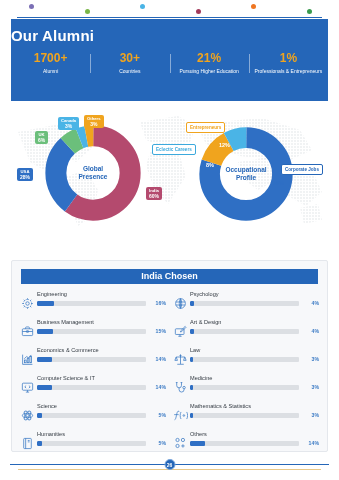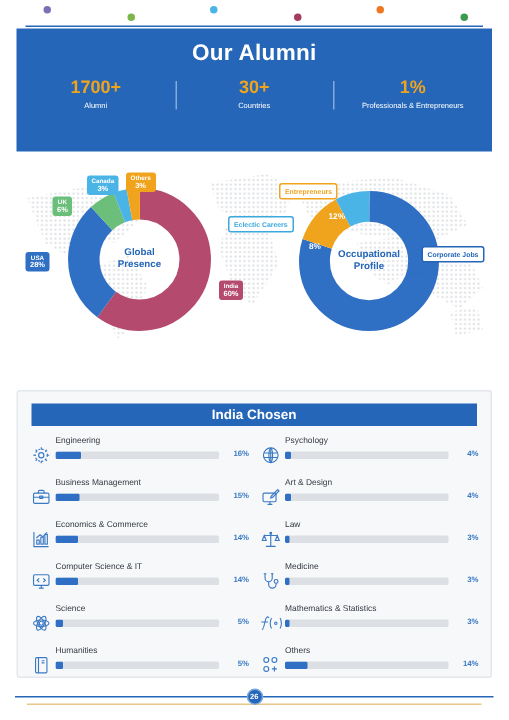--- a/index.html
+++ b/index.html
@@ -15,21 +15,21 @@
   .deco { position:absolute; left:0; width:339px; }
   .deco-line { position:absolute; height:2px; }
   .deco-dot { position:absolute; width:5px; height:5px; border-radius:50%; }
 
   
   .banner {
     position:absolute; left:11px; top:19px; width:317px; height:82px;
     background:#2566b8;
   }
   .banner-title {
-    text-align:center; color:#ffffff; font-size:15px; font-weight:bold;
+    text-align:left; color:#ffffff; font-size:15px; font-weight:bold;
     letter-spacing:.2px; padding-top:8px;
   }
   .stats { display:flex; margin-top:7px; }
   .stat { flex:1; text-align:center; position:relative; padding:0 1px; }
   .stat + .stat::before {
     content:""; position:absolute; left:0; top:3px; bottom:2px; width:1px;
     background:rgba(255,255,255,.45);
   }
   .stat-value { color:#f0a41e; font-size:12px; font-weight:bold; line-height:15px; }
   .stat-label { color:#ffffff; font-size:5px; line-height:6.5px; margin-top:2px; }
@@ -123,20 +123,24 @@
   <div class="banner">
     <div class="banner-title">Our Alumni</div>
     <div class="stats">
       <div class="stat">
         <div class="stat-value">1700+</div>
         <div class="stat-label">Alumni</div>
       </div>
       <div class="stat">
         <div class="stat-value">30+</div>
         <div class="stat-label">Countries</div>
+      </div>
+      <div class="stat">
+        <div class="stat-value">21%</div>
+        <div class="stat-label">Pursuing Higher Education</div>
       </div>
       <div class="stat">
         <div class="stat-value">1%</div>
         <div class="stat-label">Professionals &amp; Entrepreneurs</div>
       </div>
     </div>
   </div>
 
   <div class="donut-area">
 

